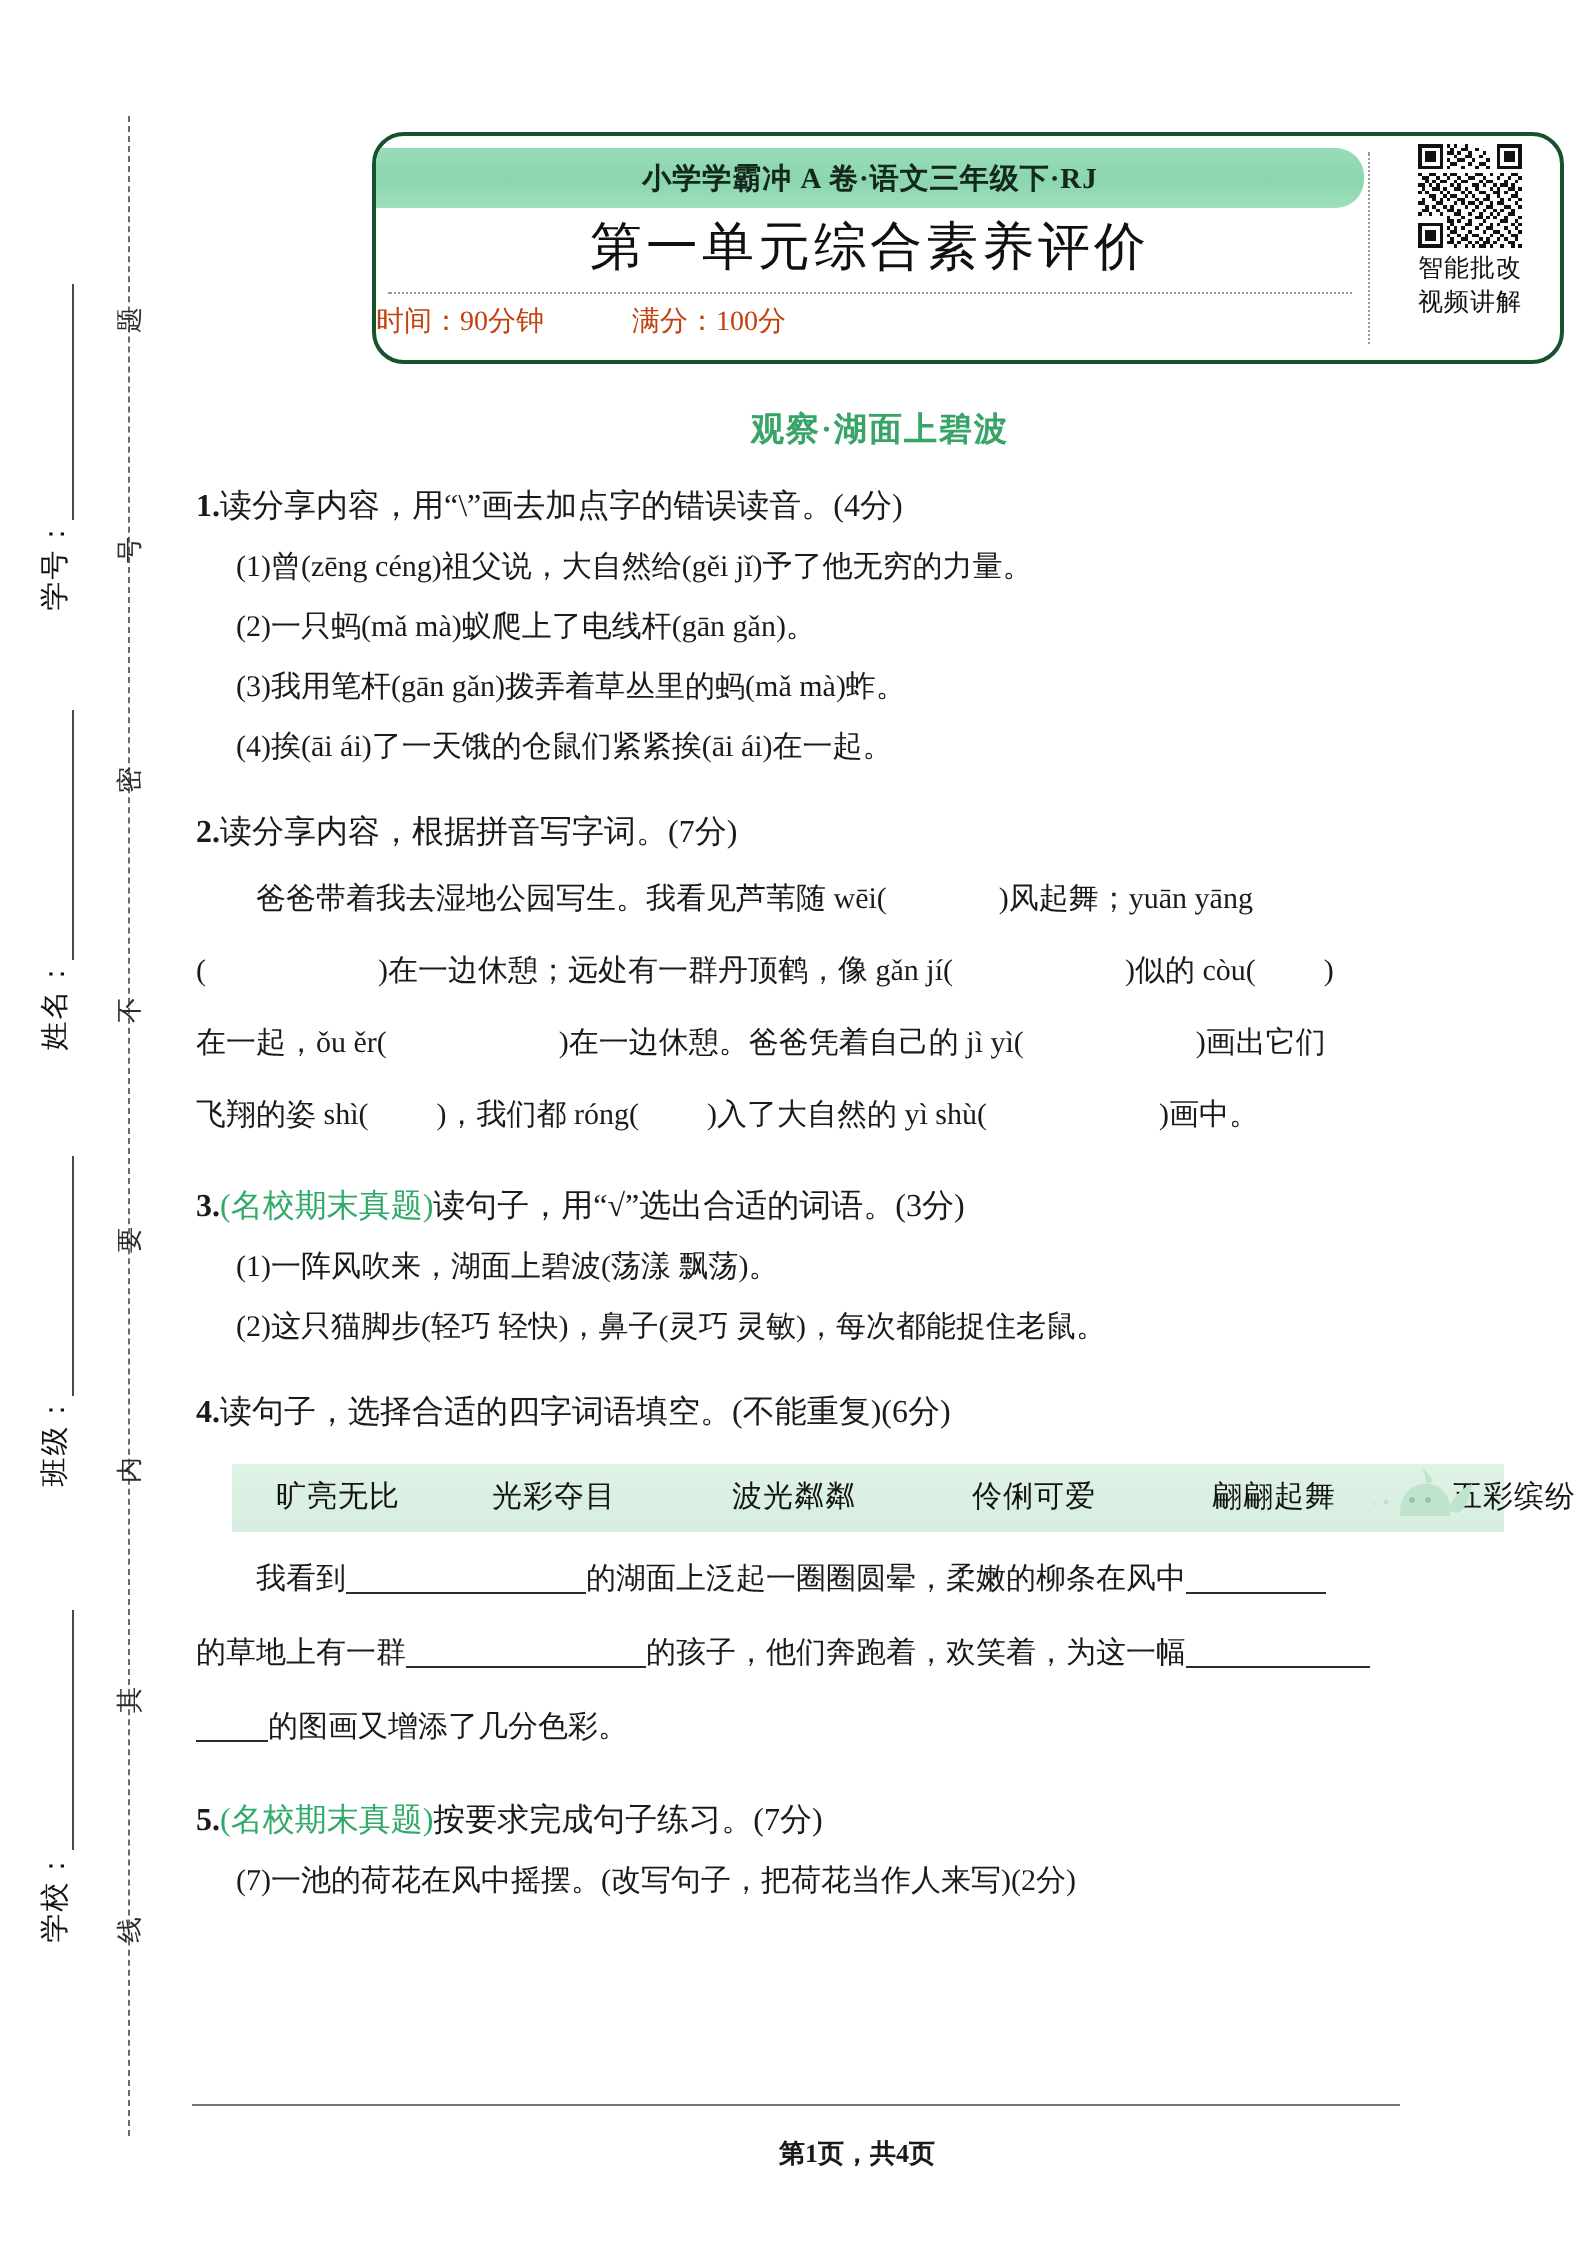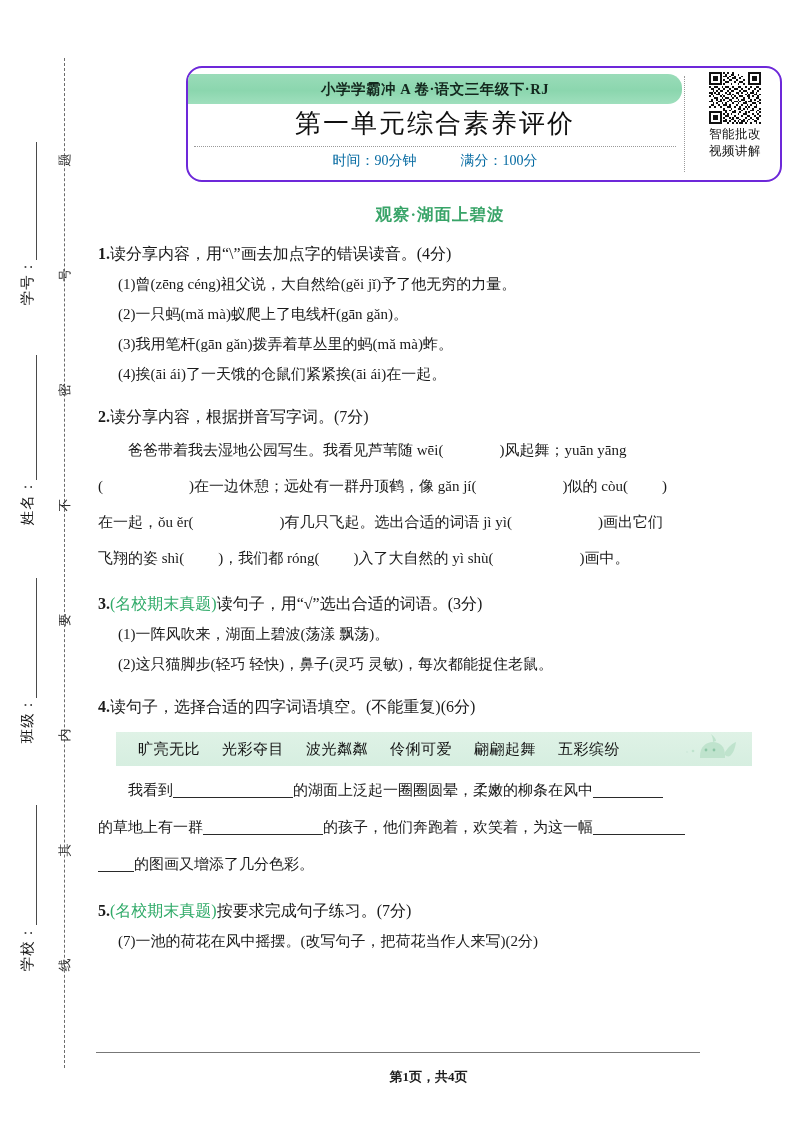--- a/index.html
+++ b/index.html
@@ -68,21 +68,21 @@
     border-left: 1px solid #4a4a4a;
   }
 
   
   .header-card {
     position: absolute;
     left: 186px;
     top: 66px;
     width: 596px;
     height: 116px;
-    border: 2px solid #6d28d9;
+    border: 2px solid #14532d;
     border-radius: 16px;
     box-sizing: border-box;
     background: #fff;
     overflow: hidden;
   }
   .header-left {
     position: absolute;
     left: 0;
     top: 0;
     width: 494px;
@@ -125,24 +125,24 @@
     top: 78px;
     width: 482px;
     border-top: 1px dotted #9a9a9a;
   }
   .meta-row {
     position: absolute;
     left: 0;
     top: 84px;
     width: 494px;
     display: flex;
-    justify-content: center;
+    justify-content: flex-start;
     gap: 44px;
     font-size: 14px;
-    color: #0369a1;
+    color: #c2410c;
   }
   .hdr-vdivider {
     position: absolute;
     left: 496px;
     top: 8px;
     height: 96px;
     border-left: 1px dotted #9a9a9a;
   }
   .qr-panel {
     position: absolute;
@@ -226,20 +226,21 @@
   .wordbank {
     margin: 10px 0 6px 18px;
     width: 636px;
     height: 34px;
     background: linear-gradient(180deg,#dff2e6 0%, #d6eee0 100%);
     display: flex;
     align-items: center;
     position: relative;
     box-sizing: border-box;
     padding-left: 22px;
+    gap: 36px;
   }
   .wordbank-words {
     font-size: 15px;
     letter-spacing: 0.5px;
     color: #141414;
     white-space: nowrap;
   }
   .whale {
     position: absolute;
     right: 14px;
@@ -568,21 +569,21 @@
       <div class="q-stem">
         <span class="q-num">2.</span><span>读分享内容，根据拼音写字词。(7分)</span>
       </div>
       <div class="para">
         <span>爸爸带着我去湿地公园写生。我看见芦苇随 wēi(</span><span class="blk"></span><span>)风起舞；yuān yāng</span>
       </div>
       <div class="para-flow">
         <span>(</span><span class="blk-lg"></span><span>)在一边休憩；远处有一群丹顶鹤，像 gǎn jí(</span><span class="blk-lg"></span><span>)似的 còu(</span><span class="blk-sm"></span><span>)</span>
       </div>
       <div class="para-flow">
-        <span>在一起，ǒu ěr(</span><span class="blk-lg"></span><span>)有几只飞起。选出合适的词语 jì yì(</span><span class="blk-lg"></span><span>)画出它们</span>
+        <span>在一起，ǒu ěr(</span><span class="blk-lg"></span><span>)在一边休憩。爸爸凭着自己的 jì yì(</span><span class="blk-lg"></span><span>)画出它们</span>
       </div>
       <div class="para-flow">
         <span>飞翔的姿 shì(</span><span class="blk-sm"></span><span>)，我们都 róng(</span><span class="blk-sm"></span><span>)入了大自然的 yì shù(</span><span class="blk-lg"></span><span>)画中。</span>
       </div>
     </div>
 
     <div class="q">
       <div class="q-stem">
         <span class="q-num">3.</span><span class="tag">(名校期末真题)</span><span>读句子，用“√”选出合适的词语。(3分)</span>
       </div>
@@ -590,21 +591,21 @@
       <div class="sub">(2)这只猫脚步(轻巧   轻快)，鼻子(灵巧   灵敏)，每次都能捉住老鼠。</div>
     </div>
 
     <div class="q">
       <div class="q-stem">
         <span class="q-num">4.</span><span>读句子，选择合适的四字词语填空。(不能重复)(6分)</span>
       </div>
 
       <div class="wordbank">
         <span class="wordbank-words">旷亮无比</span>
-        <span class="wordbank-words" style="margin-left:22px">光彩夺目</span>
+        <span class="wordbank-words" style="margin-left:10px">光彩夺目</span>
         <span class="wordbank-words" style="margin-left:22px">波光粼粼</span>
         <span class="wordbank-words" style="margin-left:22px">伶俐可爱</span>
         <span class="wordbank-words" style="margin-left:22px">翩翩起舞</span>
         <span class="wordbank-words" style="margin-left:22px">五彩缤纷</span>
         <svg class="whale" viewBox="0 0 58 30">
           <path d="M20 22 C20 13 26 8 33 8 C40 8 45 13 45 21 L45 24 L20 24 Z" fill="#bfe3cd"></path>
           <path d="M45 18 C49 12 53 9 56 8 C55 14 54 18 50 22 C48 23 46 22 45 21 Z" fill="#bfe3cd"></path>
           <path d="M33 8 C33 4 32 2 31 0 C33 2 36 4 36 7 Z" fill="#bfe3cd"></path>
           <circle cx="26" cy="16" r="1.4" fill="#8cc6a6"></circle>
           <circle cx="34" cy="16" r="1.4" fill="#8cc6a6"></circle>

